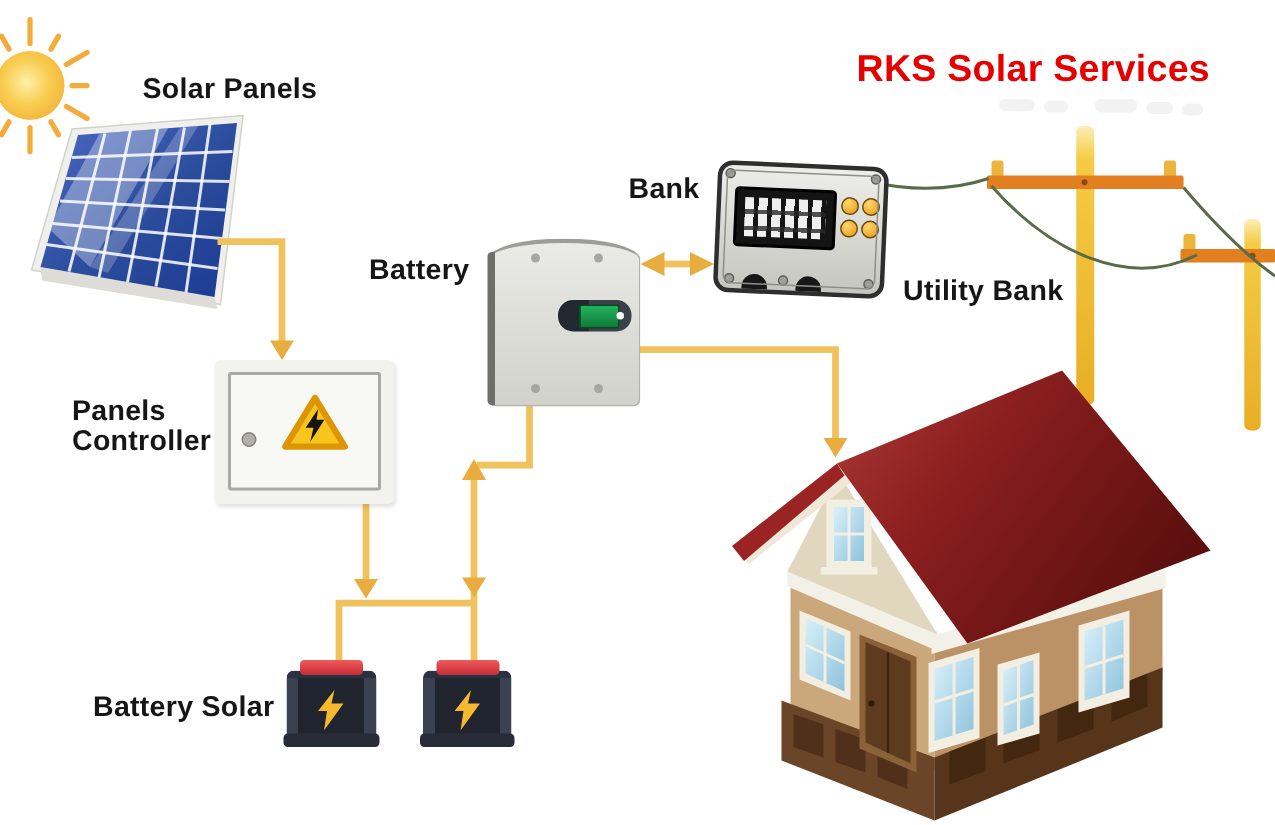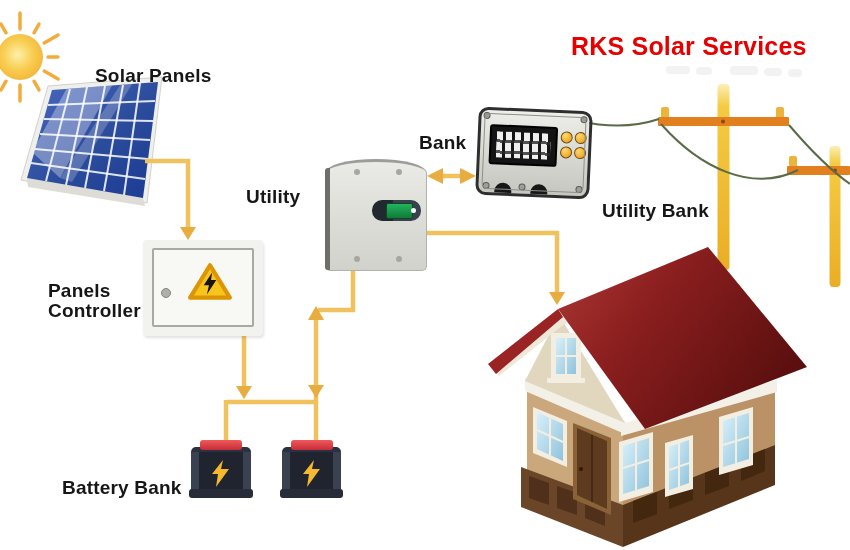--- a/index.html
+++ b/index.html
@@ -1,18 +1,18 @@
 <!DOCTYPE html>
 <html><head>
 <meta charset="utf-8">
 <style>
   html,body{margin:0;padding:0;}
   body{width:850px;height:550px;position:relative;background:#ffffff;overflow:hidden;
        font-family:"Liberation Sans",sans-serif;}
-  .lbl{position:absolute;font-weight:700;font-size:19px;color:#161616;letter-spacing:.2px;line-height:1.05;margin-top:16px;}
+  .lbl{position:absolute;font-weight:700;font-size:19px;color:#161616;letter-spacing:.2px;line-height:1.05;}
   .title{position:absolute;left:571px;top:32px;font-weight:700;font-size:25px;color:#e60000;letter-spacing:.2px;}
   svg{position:absolute;left:0;top:0;}
 
   
   .controller{position:absolute;left:143px;top:240px;width:120px;height:96px;background:#f2f2ee;
       border-radius:4px;box-shadow:1px 2px 3px rgba(0,0,0,.12);}
   .controller .panel{position:absolute;left:9px;top:8px;right:9px;bottom:9px;background:#f8f8f5;
       border:2px solid #a9a9a1;border-radius:2px;}
   .controller .dot{position:absolute;left:7px;top:38px;width:8px;height:8px;border-radius:50%;
       background:#b0b0a8;border:1px solid #85857d;}
@@ -288,16 +288,16 @@
   <div class="cap"></div>
   <div class="flange"></div>
   <svg class="bolt" style="position:absolute" width="18" height="27" viewBox="0 0 18 27">
     <polygon points="11,0 0,14 6,14 4,27 17,9 9,9" fill="#f5b82e"></polygon>
   </svg>
 </div>
 
 <div class="title">RKS Solar Services</div>
 <div class="lbl" style="left:95px;top:50px">Solar Panels</div>
 <div class="lbl" style="left:48px;top:265px;width:110px">Panels Controller</div>
-<div class="lbl" style="left:246px;top:171px">Utility</div>
+<div class="lbl" style="left:246px;top:171px">Battery</div>
 <div class="lbl" style="left:419px;top:117px">Bank</div>
-<div class="lbl" style="left:62px;top:462px">Battery Bank</div>
+<div class="lbl" style="left:62px;top:462px">Battery Solar</div>
 <div class="lbl" style="left:602px;top:185px">Utility Bank</div>
 
 </body></html>

